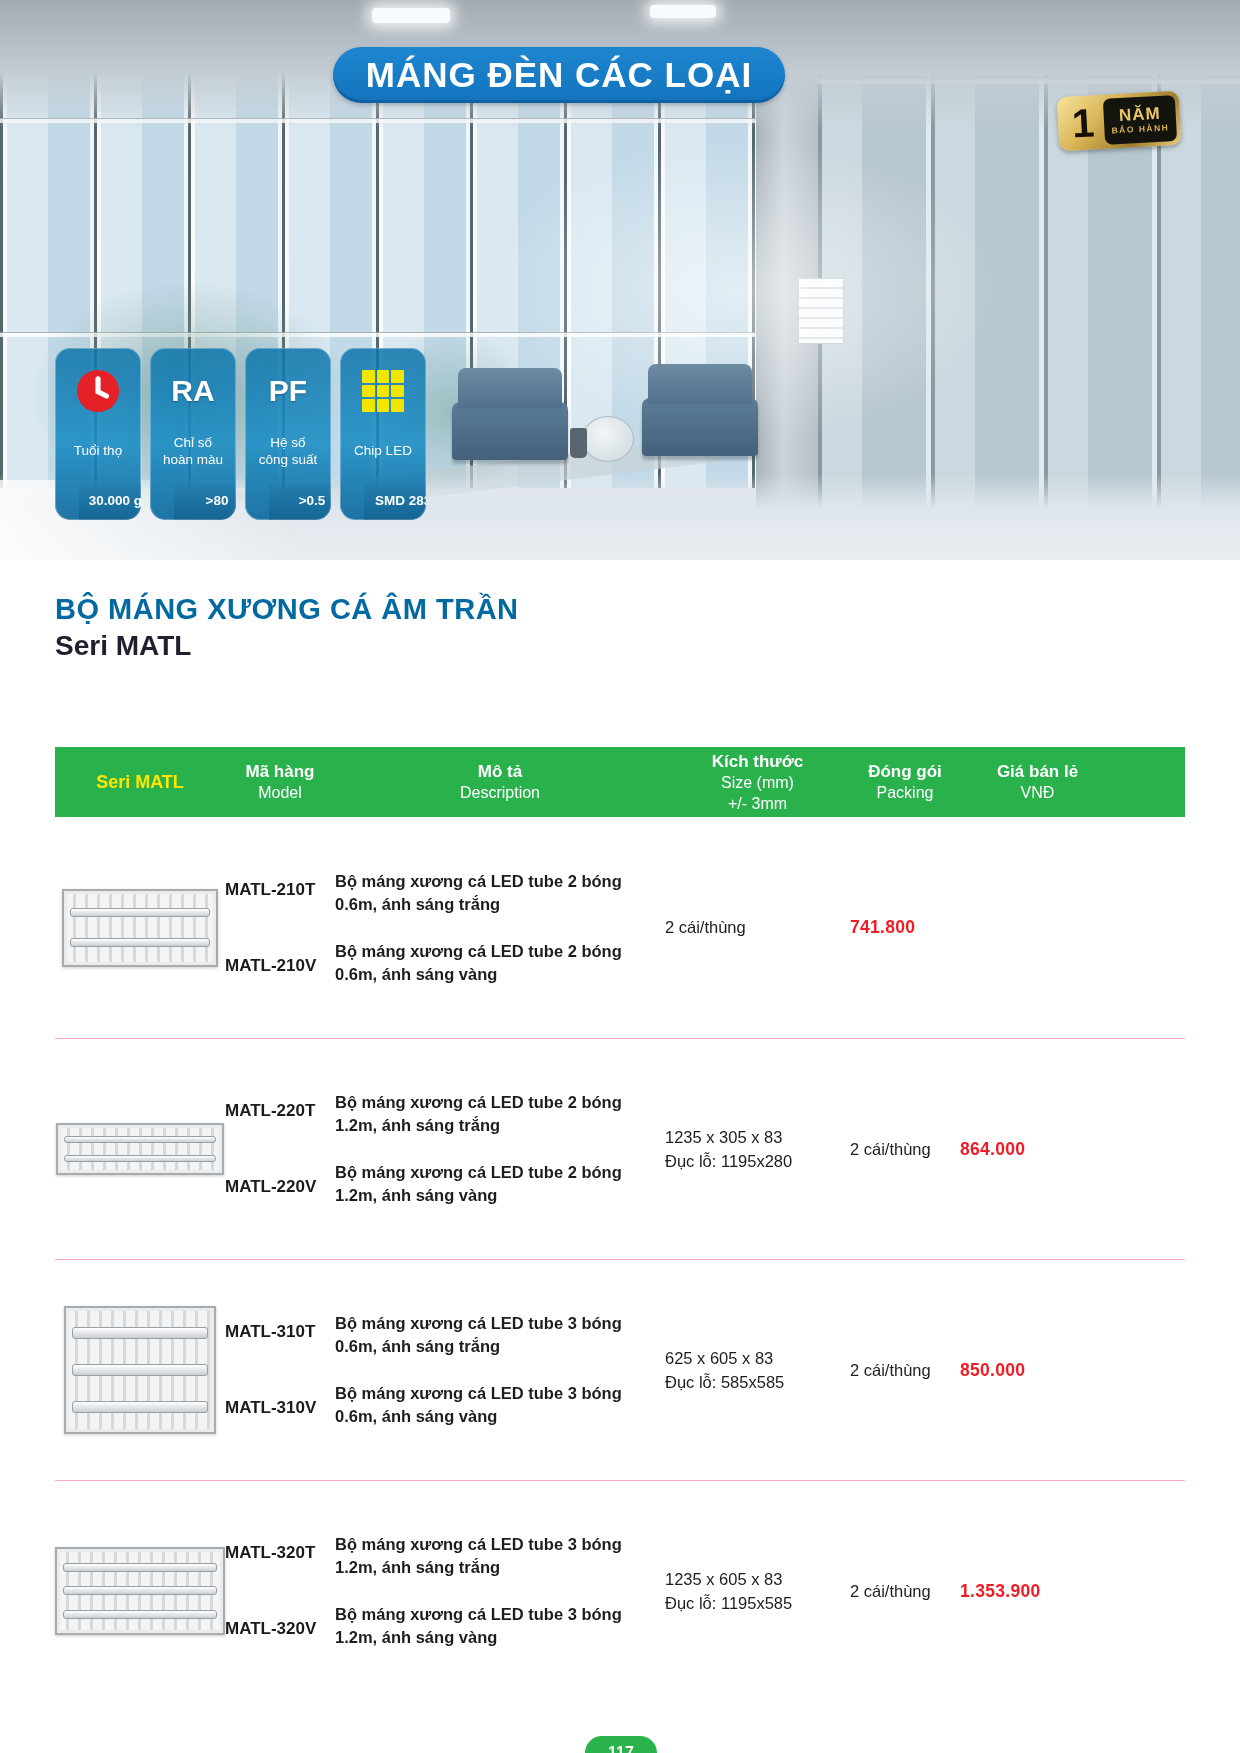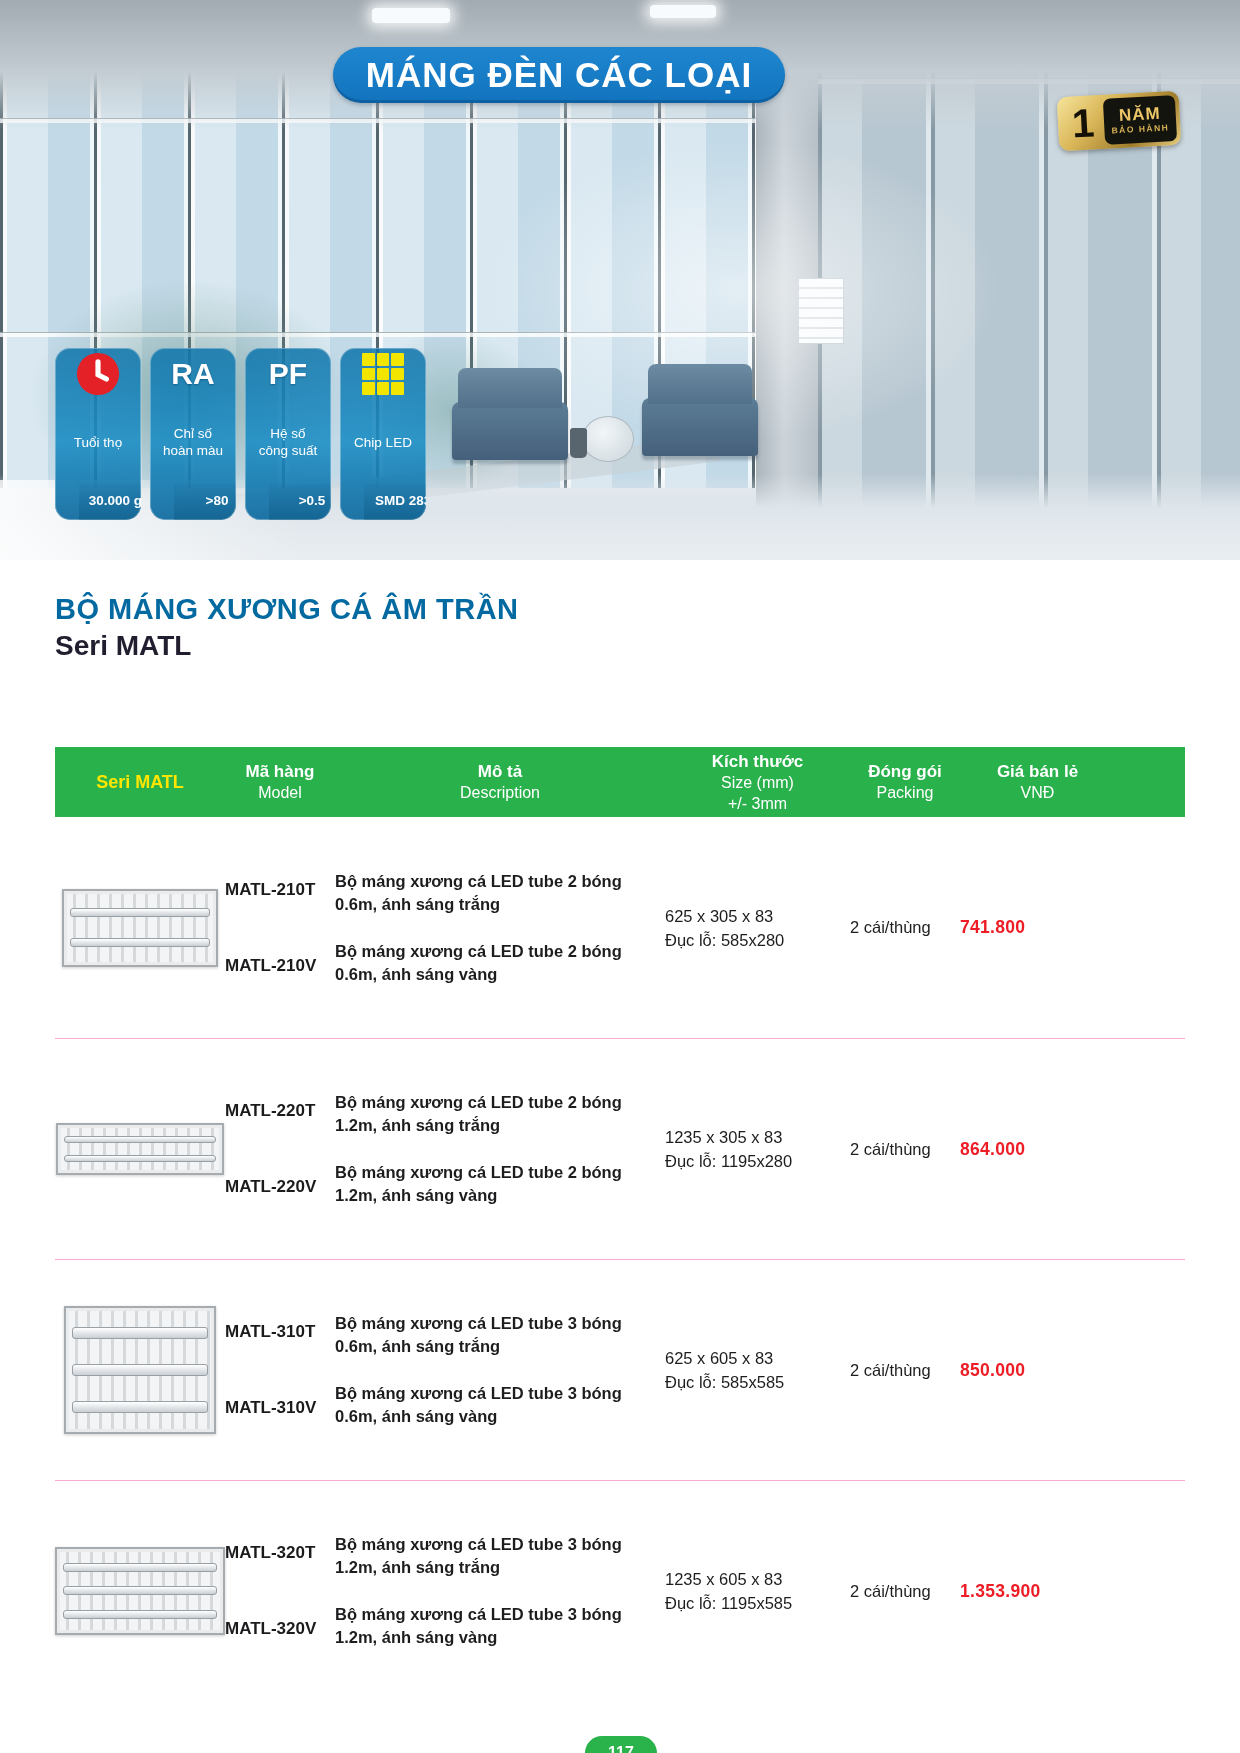--- a/index.html
+++ b/index.html
@@ -54,21 +54,21 @@
   .w-num { width:42px; text-align:center; font-size:40px; font-weight:900; color:#151005; line-height:44px; }
   .w-right { flex:1; height:100%; background:#14140e; border-radius:7px; display:flex; flex-direction:column; align-items:center; justify-content:center; }
   .w-unit { color:#ecc667; font-size:17px; font-weight:800; letter-spacing:1px; line-height:18px; }
   .w-label { color:#d8b254; font-size:8.5px; font-weight:700; letter-spacing:1.5px; }
 
   
   .features { position:absolute; left:55px; top:348px; display:flex; gap:9px; }
   .feature { width:86px; height:172px; border-radius:15px; overflow:hidden;
     background:linear-gradient(180deg,rgba(13,116,170,.85) 0%,rgba(25,140,196,.88) 55%,rgba(12,105,158,.92) 100%);
     box-shadow:inset 0 0 0 1px rgba(255,255,255,.3);
-    display:flex; flex-direction:column; align-items:center; color:#fff; }
+    display:flex; flex-direction:column; align-items:center; color:#fff; padding-top:17px; }
   .f-icon { height:52px; display:flex; align-items:center; justify-content:center; }
   .f-icon.txt { font-size:30px; font-weight:800; text-shadow:0 1px 2px rgba(0,40,70,.4); }
   .led-grid { width:42px; height:42px; display:grid; grid-template-columns:repeat(3,1fr); grid-template-rows:repeat(3,1fr); gap:2px; }
   .led-grid i { background:#f2e600; border-radius:1px; }
   .f-label { flex:1; display:flex; flex-direction:column; justify-content:center; text-align:center; font-size:13.5px; line-height:17px; }
   .f-value { width:100%; text-align:center; font-weight:800; font-size:13.5px; padding:9px 0 12px;
     background:linear-gradient(180deg,rgba(0,70,110,.05),rgba(0,70,110,.3));margin-left:48px; }
 
   
   .content { padding:0 55px; }
@@ -249,24 +249,20 @@
         <div class="cell cell-desc">
           <div class="desc">
             <div>Bộ máng xương cá LED tube 2 bóng</div>
             <div>0.6m, ánh sáng trắng</div>
           </div>
           <div class="desc">
             <div>Bộ máng xương cá LED tube 2 bóng</div>
             <div>0.6m, ánh sáng vàng</div>
           </div>
         </div>
-        <div class="cell size">
-          <div>625 x 305 x 83</div>
-          <div>Đục lỗ: 585x280</div>
-        </div>
         <div class="cell">2 cái/thùng</div>
         <div class="cell price">741.800</div>
       </div>
 
       <div class="trow">
         <div class="cell cell-img">
           <div class="fixture f-220">
               <i class="tube"></i>
               <i class="tube"></i>
             </div>

